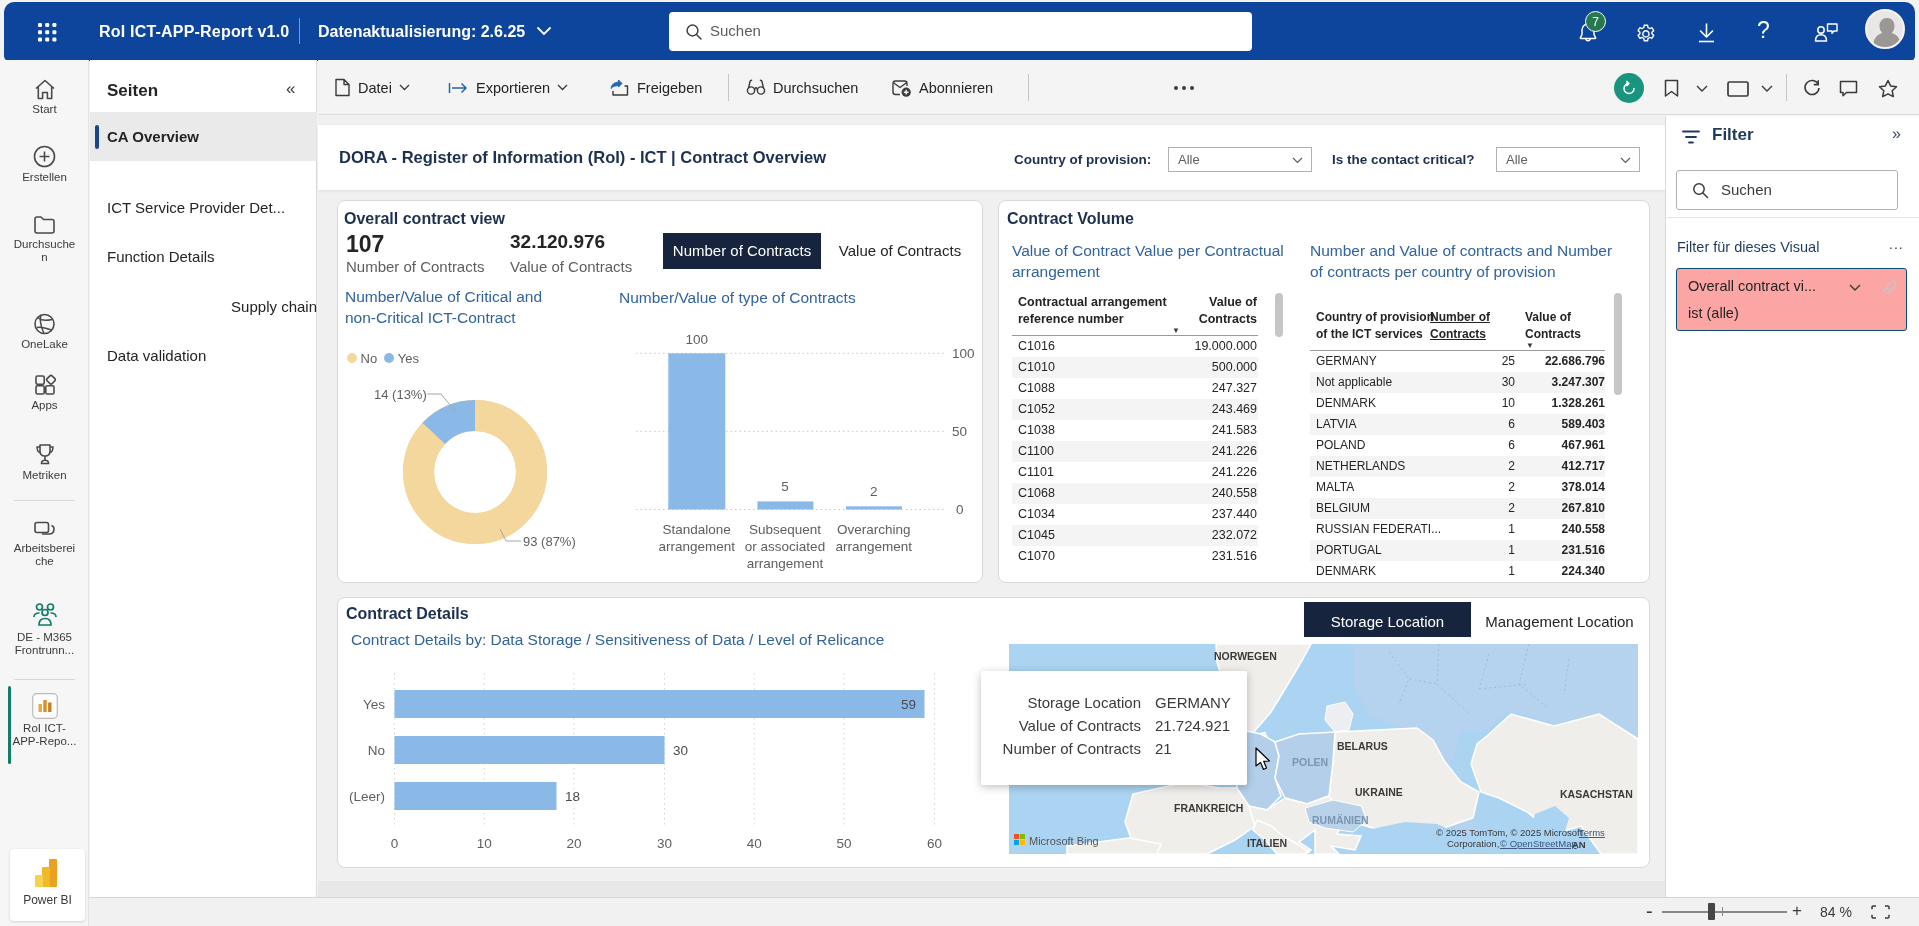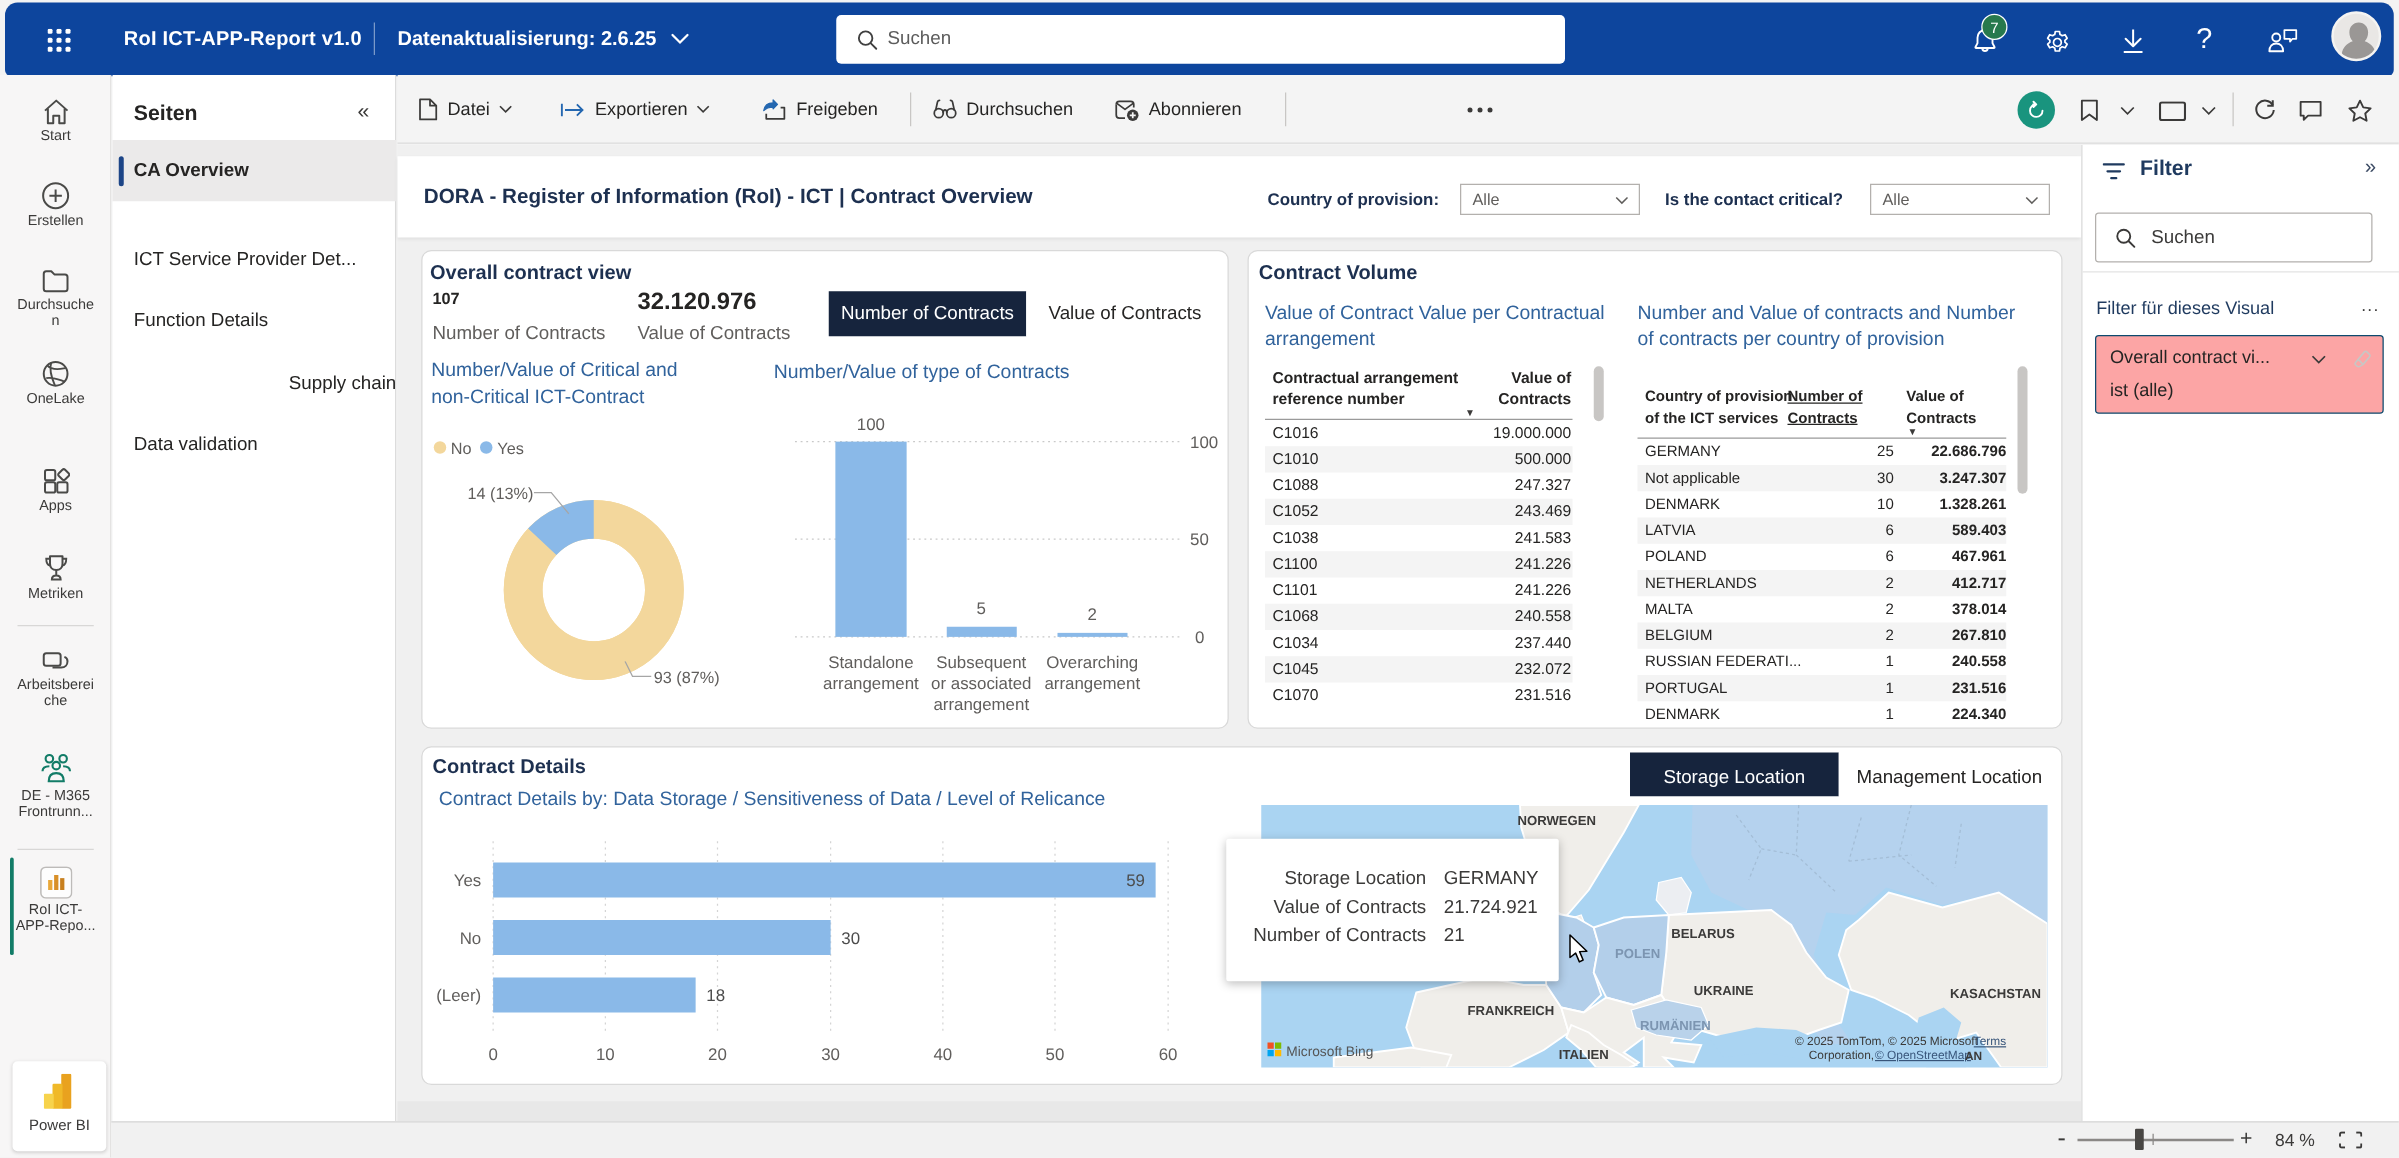--- a/index.html
+++ b/index.html
@@ -119,21 +119,21 @@
         <path d="M11.5 6.5 L11.5 16.5 M6.5 11.5 L16.5 11.5" stroke="#4a4a48" stroke-width="1.6"></path>
       </svg>
     Erstellen
   </div>
   <div class="navitem" style="top:155px;">
     <svg width="23" height="20" viewBox="0 0 23 20">
         <path d="M2 4 C2 2.9 2.9 2 4 2 L8 2 L10.5 4.5 L19 4.5 C20.1 4.5 21 5.4 21 6.5 L21 16 C21 17.1 20.1 18 19 18 L4 18 C2.9 18 2 17.1 2 16 Z" fill="none" stroke="#4a4a48" stroke-width="1.6" stroke-linejoin="round"></path>
       </svg>
     Durchsuche<br>n
   </div>
-  <div class="navitem" style="top:228px;">
+  <div class="navitem" style="top:253px;">
     <svg width="23" height="22" viewBox="0 0 23 22">
         <circle cx="11.5" cy="11" r="9.5" fill="none" stroke="#4a4a48" stroke-width="1.6"></circle>
         <path d="M5 4.5 C9 9 16 7 19.5 6.5 M4 14.5 C9 13.5 17 16.5 19 17.5 M8 2 C6 8 9 16 11 20.5" fill="none" stroke="#4a4a48" stroke-width="1.5"></path>
       </svg>
     OneLake
   </div>
   <div class="navitem" style="top:314px;">
     <svg width="22" height="22" viewBox="0 0 22 22">
         <rect x="2" y="2" width="8.2" height="8.2" rx="1.5" fill="none" stroke="#4a4a48" stroke-width="1.6"></rect>
         <rect x="2" y="11.8" width="8.2" height="8.2" rx="1.5" fill="none" stroke="#4a4a48" stroke-width="1.6"></rect>
@@ -298,21 +298,21 @@
         <path d="M1 1 L5.5 5.5 L10 1" fill="none" stroke="#605e5c" stroke-width="1.2"></path>
       </svg></div>
   <div class="flabel" style="left:1014px;">Is the contact critical?</div>
   <div class="fdrop" style="left:1178px;">Alle<svg style="position:absolute;right:8px;top:9px;" width="11" height="7" viewBox="0 0 11 7">
         <path d="M1 1 L5.5 5.5 L10 1" fill="none" stroke="#605e5c" stroke-width="1.2"></path>
       </svg></div>
 </div>
 
 <div class="card" style="left:337px;top:200px;width:646px;height:383px;">
   <div class="ctitle" style="left:6px;top:9px;">Overall contract view</div>
-  <div style="position:absolute;left:8px;top:30px;font-size:13px;font-weight:700;color:#252423;">107</div>
+  <div style="position:absolute;left:8px;top:30px;font-size:23px;font-weight:700;color:#252423;">107</div>
   <div style="position:absolute;left:8px;top:57px;font-size:15px;color:#605e5c;">Number of Contracts</div>
   <div style="position:absolute;left:172px;top:30px;font-size:19px;font-weight:700;color:#252423;">32.120.976</div>
   <div style="position:absolute;left:172px;top:57px;font-size:15px;color:#605e5c;">Value of Contracts</div>
   <div style="position:absolute;left:325px;top:32px;width:158px;height:36px;background:#16243d;color:#fff;font-size:15px;text-align:center;line-height:36px;">Number of Contracts</div>
   <div style="position:absolute;left:483px;top:32px;width:158px;height:36px;background:#fff;color:#252423;font-size:15px;text-align:center;line-height:36px;">Value of Contracts</div>
   <div class="csub" style="left:7px;top:85px;line-height:21px;">Number/Value of Critical and<br>non-Critical ICT-Contract</div>
 
   <div style="position:absolute;left:9px;top:150px;font-size:13px;color:#605e5c;"><span style="display:inline-block;width:10px;height:10px;border-radius:50%;background:#f3d79c;"></span> No&nbsp;&nbsp;<span style="display:inline-block;width:10px;height:10px;border-radius:50%;background:#8ab9e8;"></span> Yes</div>
 
   <svg style="position:absolute;left:61px;top:195px;" width="152" height="152" viewBox="0 0 152 152">

